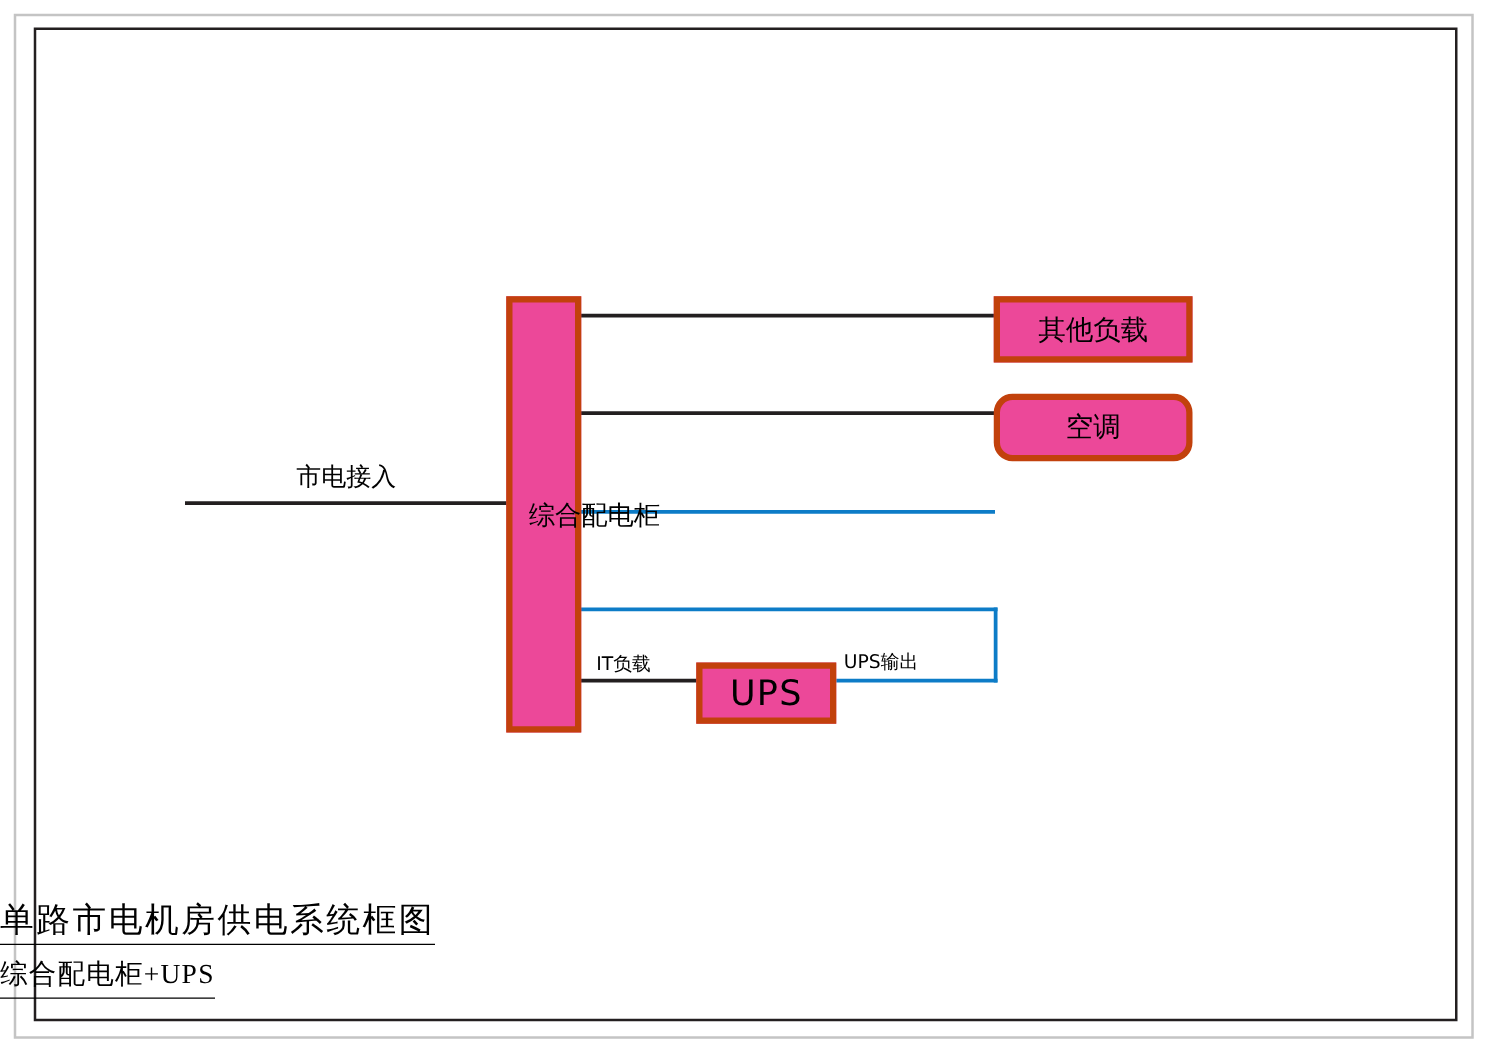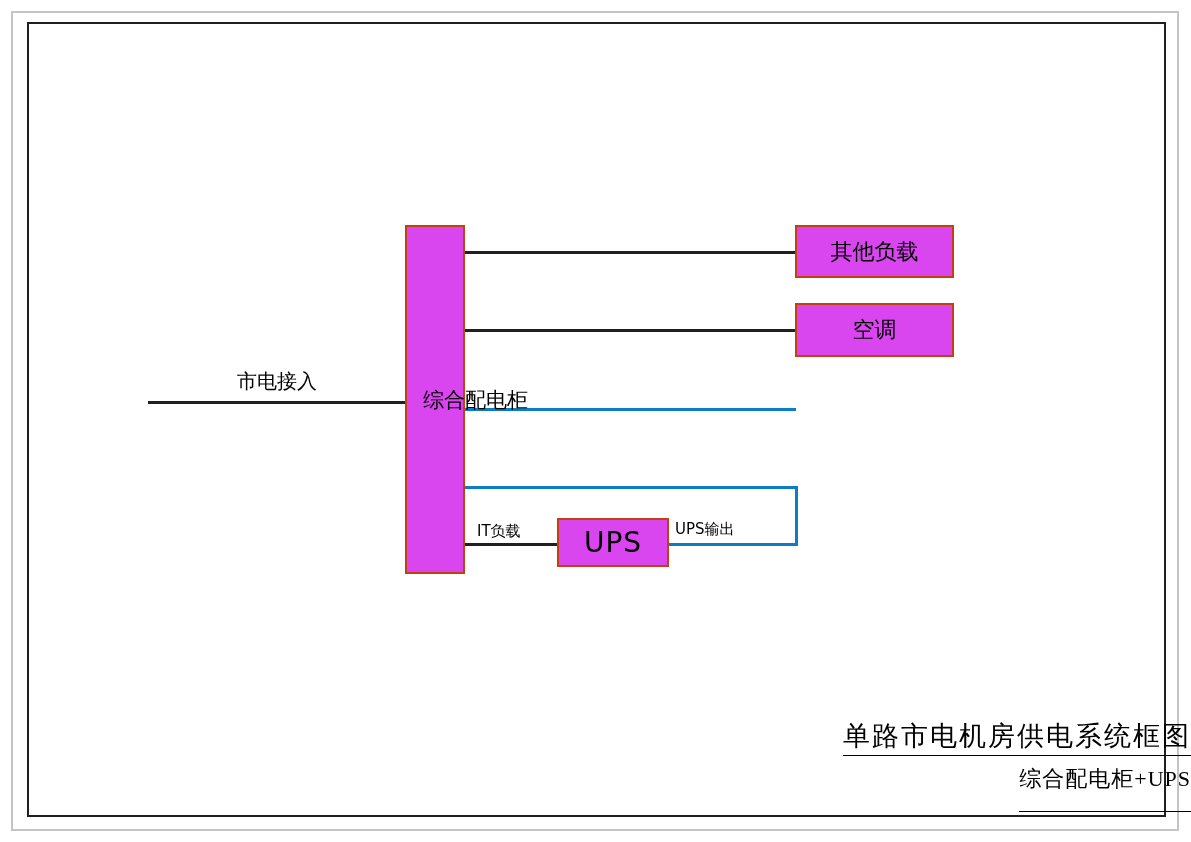--- a/index.html
+++ b/index.html
@@ -42,25 +42,26 @@
     left: 0;
     top: 0;
     width: 1191px;
     height: 842px;
   }
 
   
   .node-box {
     position: absolute;
     box-sizing: border-box;
-    border: 2px solid #c2410c;
-    background: #d946ef;
+    border: 5px solid #c2410c;
+    background: #ec4899;
     display: flex;
     align-items: center;
     justify-content: center;
+    margin-top: 12px;
   }
   .node-label {
     font-family: "DejaVu Sans", "Liberation Sans", sans-serif;
     color: #000000;
     white-space: nowrap;
   }
 
   
   #cabinet {
     left: 405px;
@@ -73,21 +74,21 @@
     line-height: 36px;
     text-align: center;
     letter-spacing: 0;
     writing-mode: horizontal-tb;
     word-break: break-all;
     width: 24px;
   }
 
   
   #load-other { left: 795px; top: 225px; width: 159px; height: 53px; }
-  #load-hvac  { left: 795px; top: 303px; width: 159px; height: 54px; }
+  #load-hvac  { left: 795px; top: 303px; width: 159px; height: 54px; border-radius: 15px; }
   #load-it    { left: 795px; top: 383px; width: 159px; height: 53px; }
   #load-other .node-label,
   #load-hvac .node-label,
   #load-it .node-label { font-size: 22px; }
 
   
   #ups-box { left: 557px; top: 518px; width: 112px; height: 49px; }
   #ups-box .node-label { font-size: 28px; letter-spacing: 1px; }
 
   
@@ -127,40 +128,40 @@
   }
   #label-ups-in  { left: 477px; top: 522px; }
   #label-ups-out { left: 675px; top: 520px; }
 
   
   #caption {
     position: absolute;
     left: 0;
     top: 718px;
     width: 1191px;
-    text-align: right;
+    text-align: left;
     font-family: "Liberation Serif", "DejaVu Serif", serif;
     color: #000000;
   }
   #caption-title {
     display: inline-block;
     font-size: 27px;
     letter-spacing: 2px;
     border-bottom: 1px solid #000000;
     padding-bottom: 1px;
   }
   #caption-subtitle-wrap {
     margin-top: 8px;
   }
   #caption-subtitle {
     display: inline-block;
     font-size: 22px;
     letter-spacing: 1px;
     border-bottom: 1px solid #000000;
-    padding-bottom: 17px;
+    padding-bottom: 4px;
   }
 </style>
 </head>
 <body>
 
 <div id="outer-frame"></div>
 <div id="inner-frame"></div>
 
 <div id="diagram">
 

